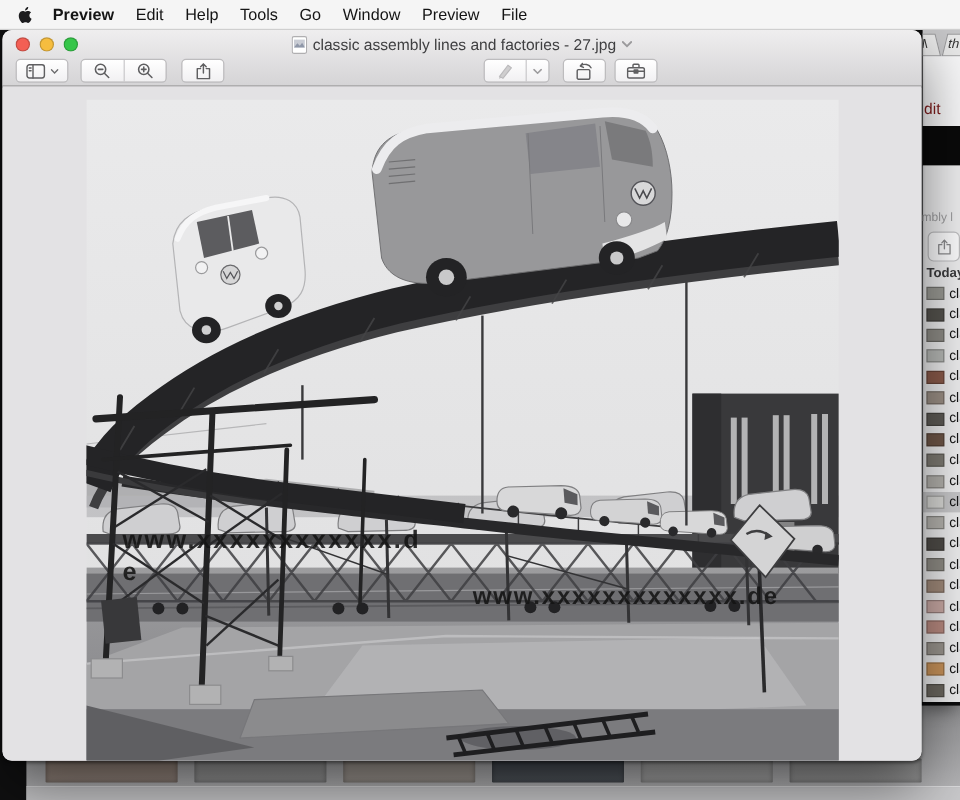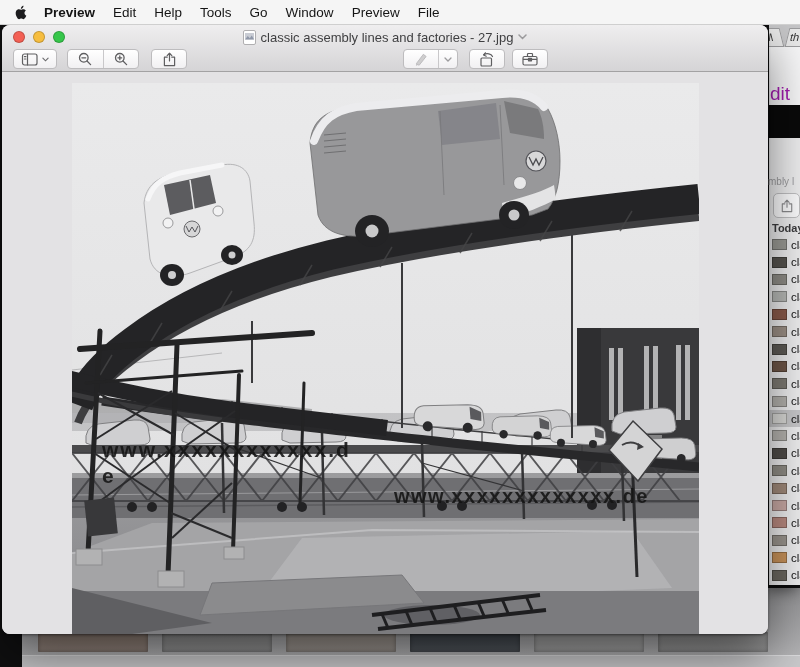--- a/index.html
+++ b/index.html
@@ -16,21 +16,21 @@
 
   
   .right-window{position:absolute;left:769px;top:25px;width:31px;height:560px;background:#ededee;
                 z-index:1;box-shadow:-3px 6px 14px rgba(0,0,0,.45);}
   .rw-tabbar{position:absolute;left:0;top:0;width:31px;height:22px;background:#c6c6c8;overflow:hidden;}
   .rw-tab{position:absolute;top:3px;height:19px;background:#e9e9e9;border:1px solid #9d9d9f;
           font-size:11px;color:#333;padding:2px 2px 0 2px;box-sizing:border-box;}
   .rw-tab.t1{left:-8px;width:21px;transform:skewX(14deg);}
   .rw-tab.t2{left:18px;width:22px;transform:skewX(-14deg);}
   .rw-toolbar{position:absolute;left:0;top:22px;width:31px;height:58px;background:#f7f7f8;}
-  .rw-edit{position:absolute;left:1px;top:36px;font-size:19px;color:#a21caf;}
+  .rw-edit{position:absolute;left:1px;top:36px;font-size:13px;color:#7f1d1d;}
   .rw-s{position:absolute;left:2px;top:64px;font-size:12px;color:#333;}
   .rw-favicon{position:absolute;left:13px;top:61px;width:18px;height:16px;
               background:linear-gradient(135deg,#f07a16 0%,#d8400f 55%,#b42408 100%);
               color:#fff;font-size:10px;font-weight:bold;text-align:center;line-height:15px;}
   .rw-favicon i{position:absolute;right:1px;top:1px;width:4px;height:5px;background:#2e7fd8;
                 border-radius:0 0 50% 50%;font-style:normal;}
   .rw-banner{position:absolute;left:0;top:80px;width:31px;height:33px;background:#0a0a0a;}
   .rw-body{position:absolute;left:0;top:113px;width:31px;bottom:0;background:#ededee;}
   .rw-partial{position:absolute;left:-1px;top:38px;font-size:10px;color:#9c9c9e;white-space:nowrap;}
   .rw-share{position:absolute;left:4px;top:55px;width:25px;height:23px;background:#fbfbfc;

